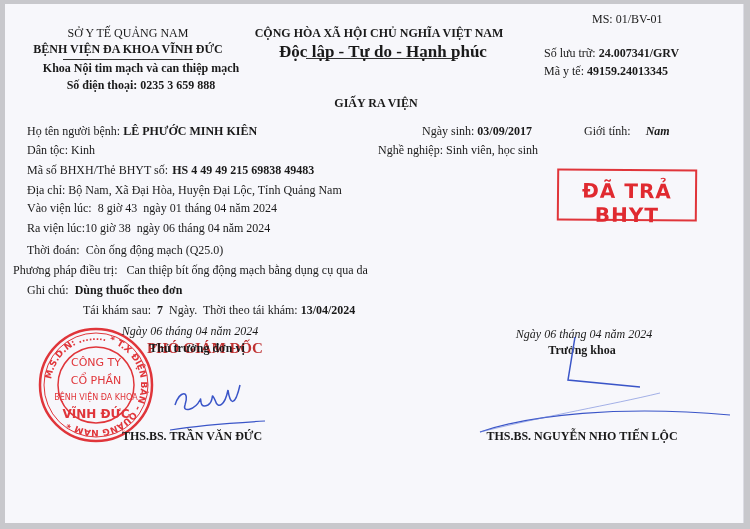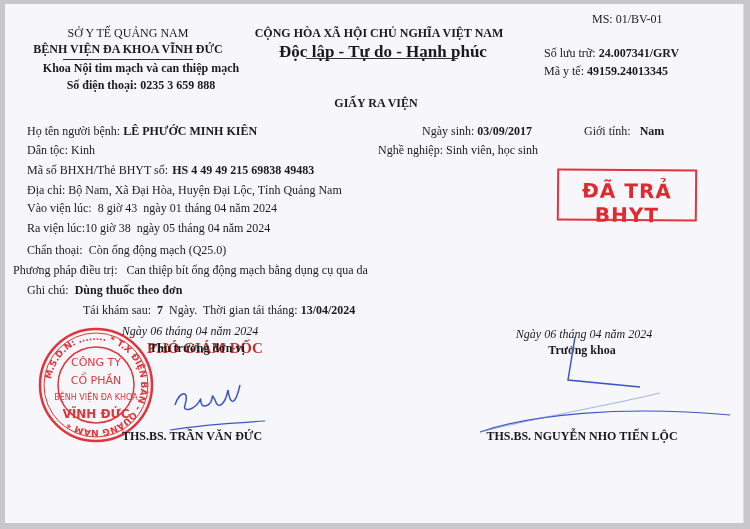--- a/index.html
+++ b/index.html
@@ -51,47 +51,47 @@
 <div class="abs f13" style="left:27px; top:124px;">
   <span>Họ tên người bệnh:</span>
   <span class="b">LÊ PHƯỚC MINH KIÊN</span>
 </div>
 <div class="abs f13" style="left:422px; top:124px;">
   <span>Ngày sinh:</span>
   <span class="b">03/09/2017</span>
 </div>
 <div class="abs f13" style="left:584px; top:124px;">
   <span>Giới tính:</span>
-  <span class="b" style="margin-left:6px;">Nam</span>
+  <span class="b" style="margin-left:12px;font-style:italic;">Nam</span>
 </div>
 
 <div class="abs f13" style="left:27px; top:143px;">
   <span>Dân tộc:</span>
   <span>Kinh</span>
 </div>
 <div class="abs f13" style="left:378px; top:143px;text-align:right;">
   <span>Nghề nghiệp:</span>
   <span>Sinh viên, học sinh</span>
 </div>
 
 <div class="abs f13" style="left:27px; top:163px;">
   <span>Mã số BHXH/Thẻ BHYT số:</span>
   <span class="b" style="margin-left:1px;">HS 4 49 49 215 69838 49483</span>
 </div>
 <div class="abs f13" style="left:27px; top:183px;">
   <span>Địa chỉ:</span>
   <span>Bộ Nam, Xã Đại Hòa, Huyện Đại Lộc, Tỉnh Quảng Nam</span>
 </div>
 <div class="abs f13" style="left:27px; top:201px; white-space:pre;"><span>Vào viện lúc:</span>  <span>8 giờ 43  ngày 01 tháng 04 năm 2024</span></div>
-<div class="abs f13" style="left:27px; top:221px; white-space:pre;"><span>Ra viện lúc:</span><span>10 giờ 38  ngày 05 tháng 04 năm 2024</span></div>
+<div class="abs f13" style="left:27px; top:221px; white-space:pre;"><span>Ra viện lúc:</span><span>10 giờ 38  ngày 06 tháng 04 năm 2024</span></div>
 
-<div class="abs f13" style="left:27px; top:243px; white-space:pre;"><span>Chẩn thoại:</span>  <span>Còn ống động mạch (Q25.0)</span></div>
+<div class="abs f13" style="left:27px; top:243px; white-space:pre;"><span>Thời đoán:</span>  <span>Còn ống động mạch (Q25.0)</span></div>
 <div class="abs f13" style="left:13px; top:263px; white-space:pre;"><span>Phương pháp điều trị:</span>   <span>Can thiệp bít ống động mạch bằng dụng cụ qua da</span></div>
 <div class="abs f13" style="left:27px; top:283px; white-space:pre;"><span>Ghi chú:</span>  <span class="b">Dùng thuốc theo đơn</span></div>
-<div class="abs f13" style="left:83px; top:303px; white-space:pre;"><span>Tái khám sau:</span>  <span class="b">7</span>  <span>Ngày.</span>  <span>Thời gian tái tháng:</span> <span class="b">13/04/2024</span></div>
+<div class="abs f13" style="left:83px; top:303px; white-space:pre;"><span>Tái khám sau:</span>  <span class="b">7</span>  <span>Ngày.</span>  <span>Thời theo tái khám:</span> <span class="b">13/04/2024</span></div>
 
 <div class="stamp-box">
   <div class="stamp-text">ĐÃ TRẢ BHYT</div>
 </div>
 
 <svg class="seal" viewBox="0 0 118 118">
   <circle cx="59" cy="59" r="56" fill="none" stroke="#e0353a" stroke-width="2.5"></circle>
   <circle cx="59" cy="59" r="52" fill="none" stroke="#e0353a" stroke-width="1"></circle>
   <circle cx="59" cy="59" r="38" fill="none" stroke="#e0353a" stroke-width="1.5"></circle>
   <defs>

